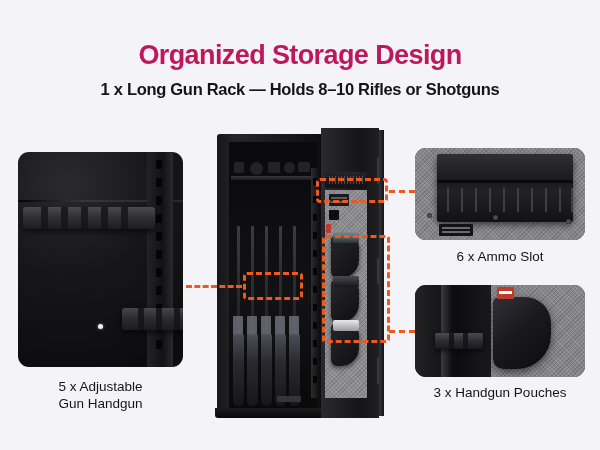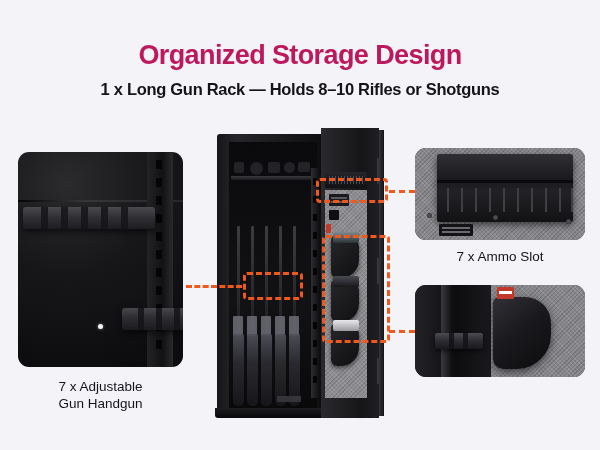--- a/index.html
+++ b/index.html
@@ -175,21 +175,21 @@
         <span style="left:98px"></span>
     </div>
     <div class="bracket2">
       <span style="left:16px"></span>
         <span style="left:34px"></span>
         <span style="left:52px"></span>
     </div>
     <div class="dot"></div>
   </div>
   <div class="cap" id="left-cap">
-    <div>7 x Adjustable</div>
+    <div>5 x Adjustable</div>
     <div>Gun Handgun</div>
   </div>
 
   <div id="safe">
     <div class="sf-body"></div>
     <div class="sf-interior"></div>
     <div class="sf-shelf"></div>
     <div class="sf-topitems">
       <b style="left:0px;width:10px;height:11px"></b>
       <b style="left:16px;width:13px;height:13px;border-radius:50%"></b>
@@ -286,36 +286,37 @@
         <i style="left:134px"></i>
     </div>
     <div class="tag">
         <b style="top:3px"></b>
         <b style="top:7px"></b>
       </div>
     <div class="screw" style="left:12px;bottom:22px"></div>
     <div class="screw" style="left:78px;bottom:20px"></div>
     <div class="screw" style="right:14px;bottom:16px"></div>
   </div>
-  <div class="cap" id="rt-cap">7 x Ammo Slot</div>
+  <div class="cap" id="rt-cap">6 x Ammo Slot</div>
 
   <div class="card" id="rb-card">
     <div class="feltr felt"></div>
     <div class="doorframe">
       <div class="strip"></div>
     </div>
     <div class="bracketr">
       <span style="left:14px"></span>
         <span style="left:28px"></span>
     </div>
     <div class="bigpouch"></div>
     <div class="redlogo">
         <b></b>
       </div>
   </div>
+  <div class="cap" id="rb-cap">3 x Handgun Pouches</div>
 
   <div class="hl" id="hl-rifles"></div>
   <div class="hl" id="hl-ammo"></div>
   <div class="hl" id="hl-pouch"></div>
 
   <div class="conn" id="conn-left"></div>
   <div class="conn" id="conn-rt"></div>
   <div class="conn" id="conn-rb"></div>
 
 </div>

